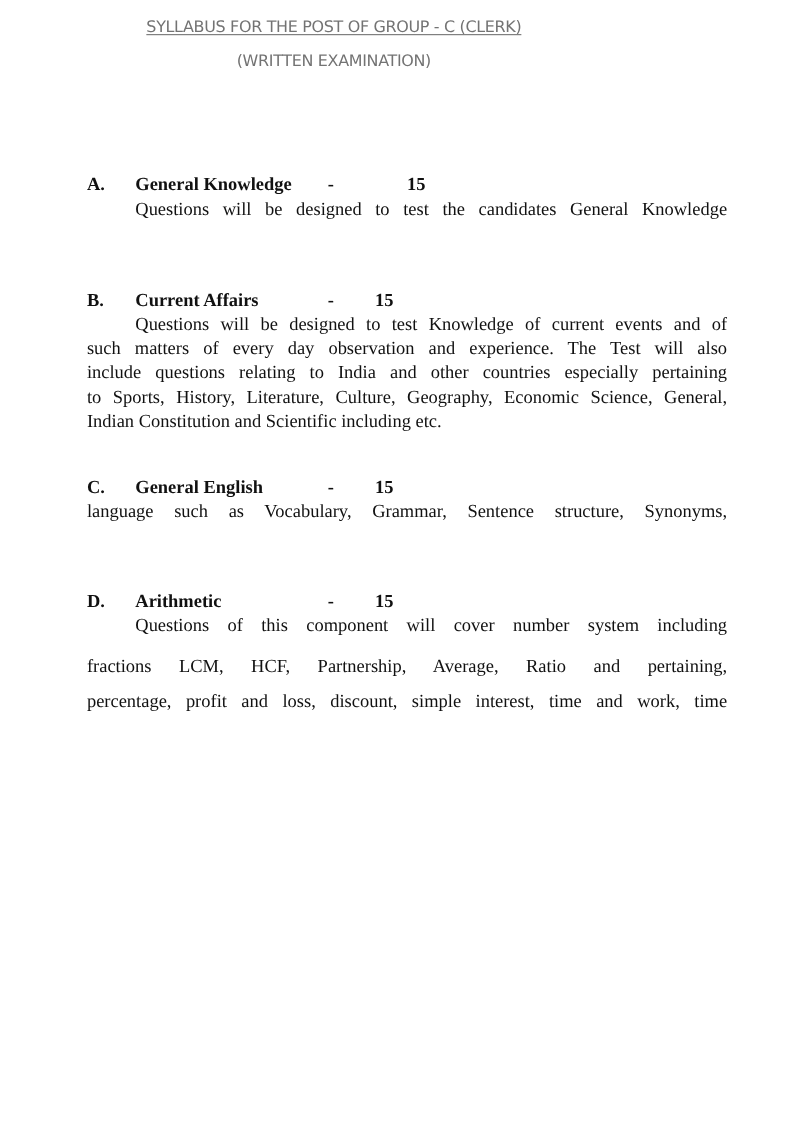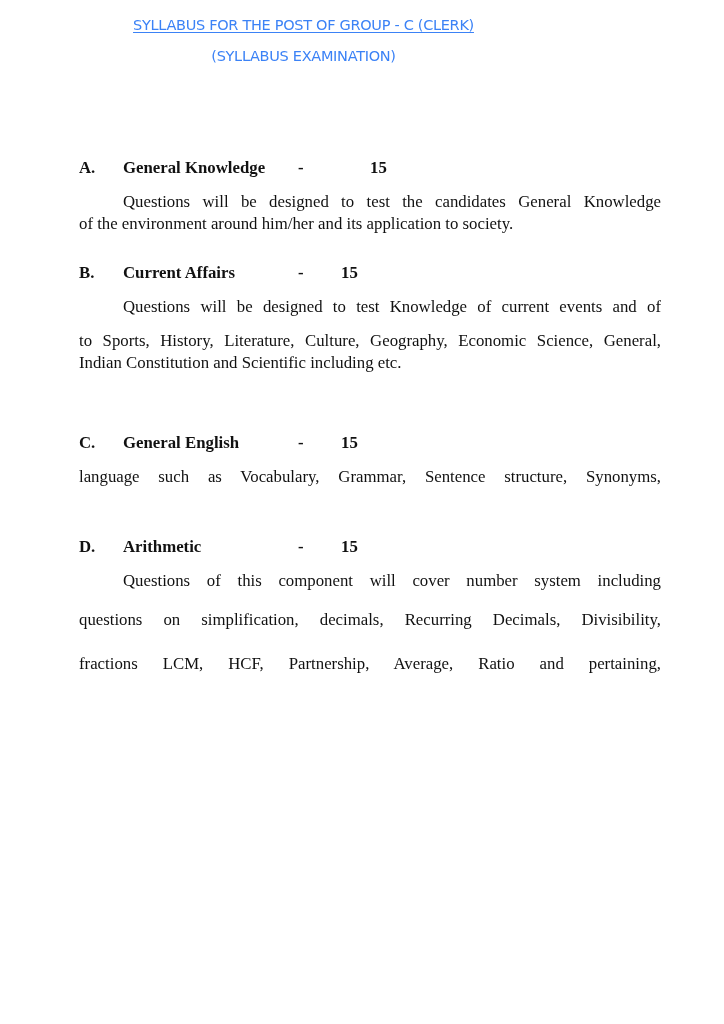--- a/index.html
+++ b/index.html
@@ -1,60 +1,61 @@
 <!DOCTYPE html>
 <html><head>
 <meta charset="utf-8">
 <style>
   html, body { margin: 0; padding: 0; background: #ffffff; }
   body { width: 724px; height: 1024px; position: relative; overflow: hidden; color: #111; }
   .title {
     position: absolute; left: 0; width: 607px; text-align: center;
     font-family: "DejaVu Sans", sans-serif; font-size: 14.5px; letter-spacing: -0.3px;
-    color: #3b82f6;
+    color: #737373;
   }
   .title.t1 { top: 17px; text-decoration: underline; text-underline-offset: 2px; }
   .title.t2 { top: 48px; }
   .section { position: absolute; left: 79px; width: 582px; font-family: "Liberation Serif", "DejaVu Serif", serif; font-size: 16.8px; }
   .heading { position: relative; height: 22px; font-weight: bold; }
   .heading .letter { position: absolute; left: 0; top: 0; }
   .heading .name { position: absolute; left: 44px; top: 0; text-align: center; }
   .heading .dash { position: absolute; top: 0; }
   .heading .marks { position: absolute; top: 0; }
   .line { height: 22px; line-height: 22px; white-space: nowrap; }
-  .line.justify { text-align: justify; text-align-last: justify; white-space: normal; overflow: hidden; margin-top: 12px; }
+  .line.justify { text-align: justify; text-align-last: justify; white-space: normal; overflow: hidden; }
   .line.indent { padding-left: 44px; }
   .wide .line { height: 32px; line-height: 32px; }
   .heading span { line-height: 22px; }
 </style>
 </head>
 <body>
 
 <div class="title t1">SYLLABUS FOR THE POST OF GROUP - C (CLERK)</div>
-<div class="title t2">(SYLLABUS EXAMINATION)</div>
+<div class="title t2">(WRITTEN EXAMINATION)</div>
 
 <div class="section" style="top:157px;">
   <div class="heading">
     <span class="letter">A.</span>
     <span class="name">General Knowledge</span>
     <span class="dash" style="left:219px;">-</span>
     <span class="marks" style="left:291px;">15</span>
   </div>
   <div class="line justify indent">Questions will be designed to test the candidates General Knowledge</div>
-  <div class="line">of the environment around him/her and its application to society.</div>
 </div>
 
 <div class="section" style="top:262px;">
   <div class="heading">
     <span class="letter">B.</span>
     <span class="name">Current Affairs</span>
     <span class="dash" style="left:219px;">-</span>
     <span class="marks" style="left:262px;">15</span>
   </div>
   <div class="line justify indent">Questions will be designed to test Knowledge of current events and of</div>
+  <div class="line justify">such matters of every day observation and experience.  The Test will also</div>
+  <div class="line justify">include questions relating to India and other countries especially pertaining</div>
   <div class="line justify">to Sports, History, Literature, Culture, Geography, Economic Science, General,</div>
   <div class="line">Indian Constitution and Scientific including etc.</div>
 </div>
 
 <div class="section" style="top:432px;">
   <div class="heading">
     <span class="letter">C.</span>
     <span class="name">General English</span>
     <span class="dash" style="left:219px;">-</span>
     <span class="marks" style="left:262px;">15</span>
@@ -63,15 +64,15 @@
 </div>
 
 <div class="section wide" style="top:536px;">
   <div class="heading">
     <span class="letter">D.</span>
     <span class="name">Arithmetic</span>
     <span class="dash" style="left:219px;">-</span>
     <span class="marks" style="left:262px;">15</span>
   </div>
   <div class="line justify indent" style="height:22px;line-height:22px;margin-bottom:10px;">Questions of this component will cover number system including</div>
-  <div class="line justify">questions on simplification, decimals, Recurring Decimals, Divisibility,</div>
   <div class="line justify">fractions LCM, HCF, Partnership, Average, Ratio and pertaining,</div>
+  <div class="line justify">percentage, profit and loss, discount, simple interest, time and work, time</div>
 </div>
 
 </body></html>

